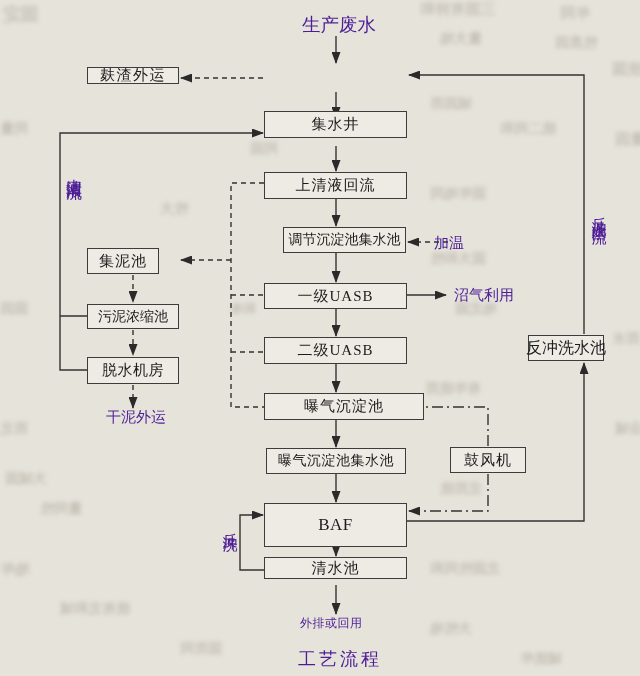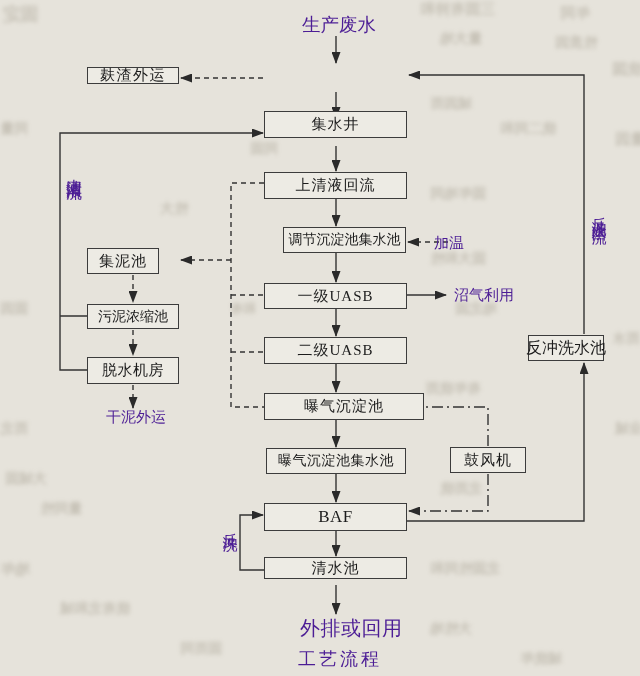--- a/index.html
+++ b/index.html
@@ -102,21 +102,21 @@
     </div>
   <div class="box" style="left:264px;top:337px;width:143px;height:27px">
       <span>二级UASB</span>
     </div>
   <div class="box" style="left:264px;top:393px;width:160px;height:27px">
       <span>曝气沉淀池</span>
     </div>
   <div class="box" style="left:266px;top:448px;width:140px;height:26px;font-size:14px;letter-spacing:0.5px">
       <span>曝气沉淀池集水池</span>
     </div>
-  <div class="box" style="left:264px;top:503px;width:143px;height:28px;font-size:17px;letter-spacing:0.5px">
+  <div class="box" style="left:264px;top:503px;width:143px;height:44px;font-size:17px;letter-spacing:0.5px">
       <span>BAF</span>
     </div>
   <div class="box" style="left:264px;top:557px;width:143px;height:22px">
       <span>清水池</span>
     </div>
 
   <div class="box" style="left:87px;top:67px;width:92px;height:17px;letter-spacing:1.5px">
       <span>麸渣外运</span>
     </div>
   <div class="box" style="left:87px;top:248px;width:72px;height:26px">
@@ -130,21 +130,21 @@
     </div>
 
   <div class="box" style="left:528px;top:335px;width:76px;height:26px;letter-spacing:0;font-size:16px">
       <span>反冲洗水池</span>
     </div>
   <div class="box" style="left:450px;top:447px;width:76px;height:26px;letter-spacing:1px">
       <span>鼓风机</span>
     </div>
 
   <div class="lbl" style="left:302px;top:12px;font-size:18.5px">生产废水</div>
-  <div class="lbl" style="left:300px;top:615px;font-size:20px;letter-spacing:0.5px">外排或回用</div>
+  <div class="lbl" style="left:300px;top:615px;font-size:12px;letter-spacing:0.5px">外排或回用</div>
   <div class="lbl" style="left:298px;top:647px;font-size:18px;letter-spacing:3px">工艺流程</div>
   <div class="lbl" style="left:106px;top:408px;font-size:15px">干泥外运</div>
   <div class="lbl" style="left:434px;top:234px;font-size:15px">加温</div>
   <div class="lbl" style="left:454px;top:286px;font-size:15px">沼气利用</div>
   <div class="lbl vert" style="left:63px;top:166px;font-size:16px;letter-spacing:1px">上清液回流</div>
   <div class="lbl vert" style="left:589px;top:205px;font-size:15px;letter-spacing:2.5px">反冲洗水回流</div>
   <div class="lbl vert" style="left:220px;top:521px;font-size:15px;letter-spacing:2px">反冲洗</div>
 </div>
 
 </body></html>

